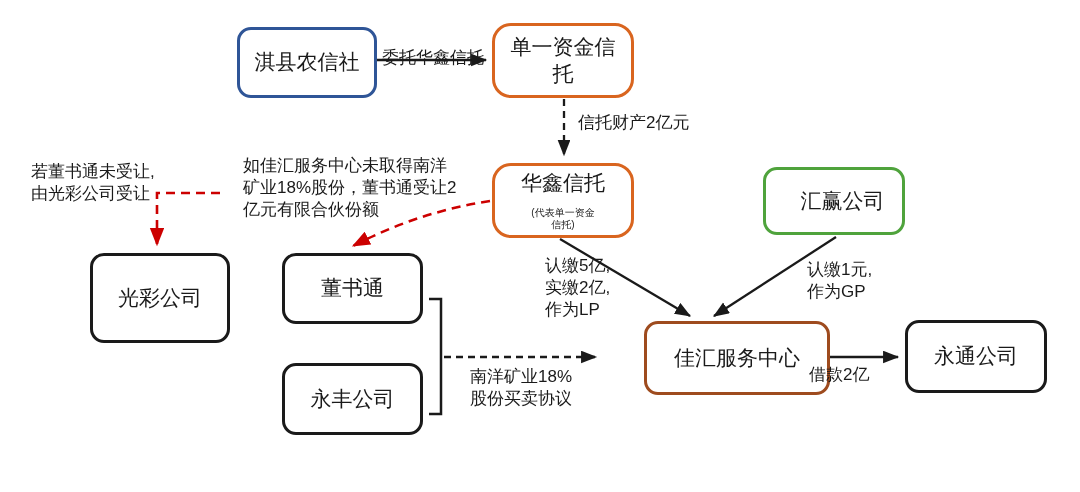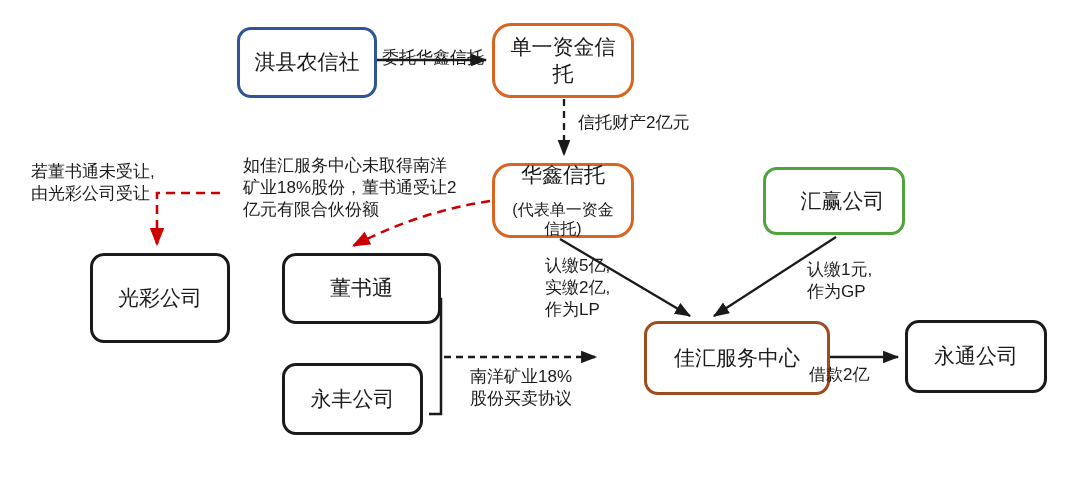--- a/index.html
+++ b/index.html
@@ -29,21 +29,21 @@
     font-size: 21px;
     line-height: 1.25;
     box-sizing: border-box;
   }
   .node .inner { white-space: pre-line; }
   .node.blue   { border-color: #2F5597; justify-content: center; }
   .node.orange { border-color: #D9651F; border-radius: 19px; }
   .node.green  { border-color: #4FA33C; }
   .node.darkorange { border-color: #9E4B1E; }
   .node .subtitle {
-    font-size: 16px;
+    font-size: 10px;
     line-height: 1.22;
     white-space: pre-line;
     margin-top: 11px;
   }
   .lbl {
     position: absolute;
     font-size: 17px;
     line-height: 1.28;
     white-space: pre-line;
     color: #1a1a1a;
@@ -99,21 +99,21 @@
   </div>
 
   <div class="node green" style="left:763px; top:167px; width:142px; height:68px;padding-left:17px;">
     <span class="inner">汇赢公司</span>
   </div>
 
   <div class="node" style="left:90px; top:253px; width:140px; height:90px;">
     <span class="inner">光彩公司</span>
   </div>
 
-  <div class="node" style="left:282px; top:253px; width:159px; height:71px;">
+  <div class="node" style="left:282px; top:253px; width:141px; height:71px;">
     <span class="inner">董书通</span>
   </div>
 
   <div class="node" style="left:282px; top:363px; width:141px; height:72px;">
     <span class="inner">永丰公司</span>
   </div>
 
   <div class="node darkorange" style="left:604px; top:321px; width:186px; height:74px;margin-left:40px;">
     <span class="inner">佳汇服务中心</span>
   </div>

